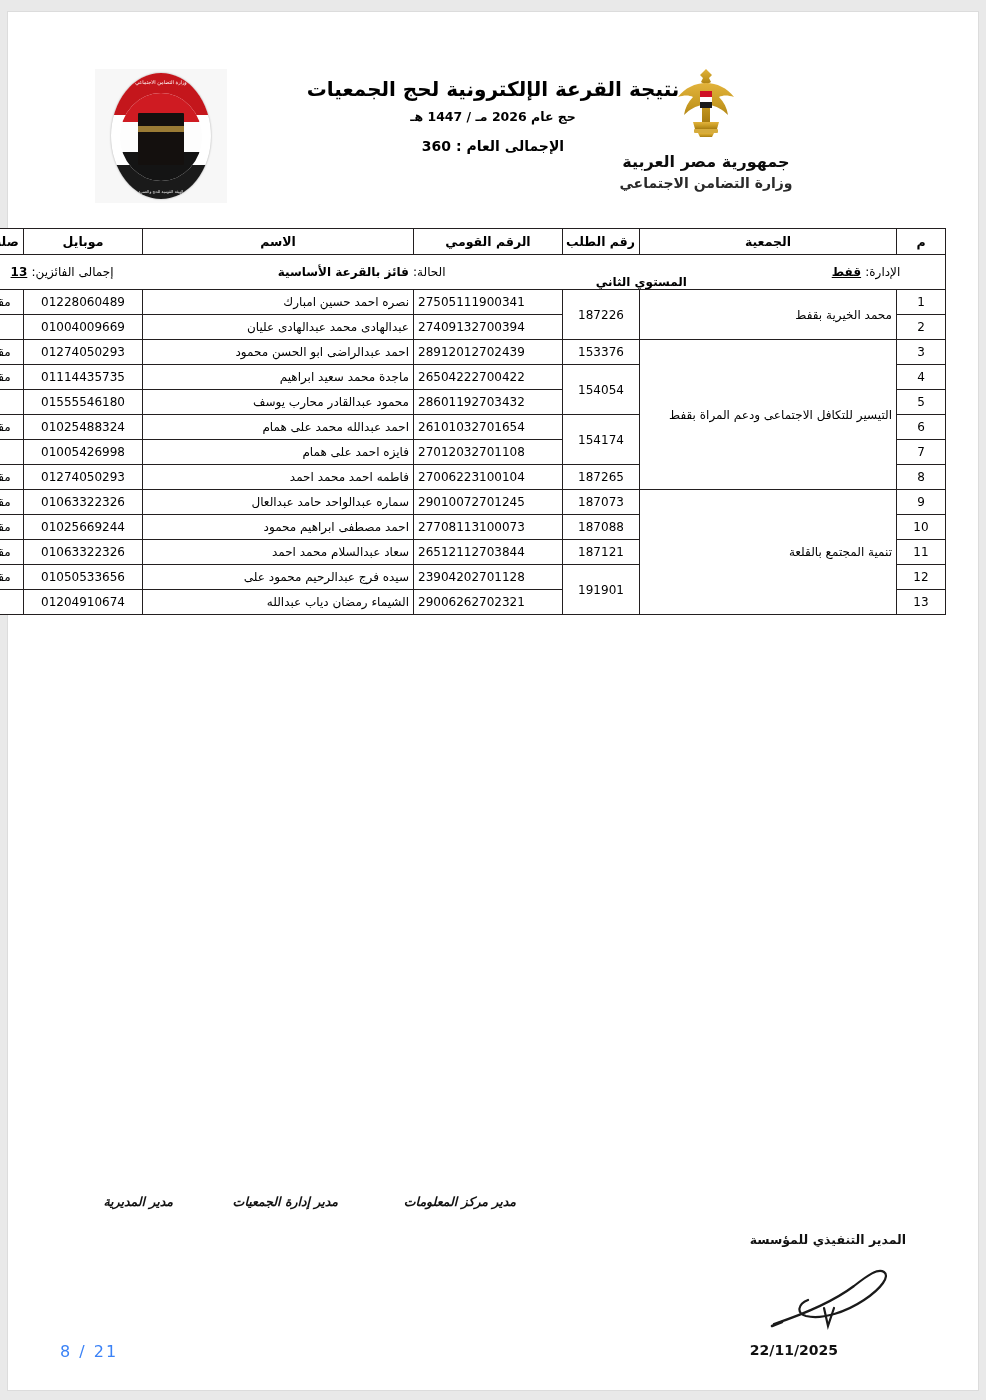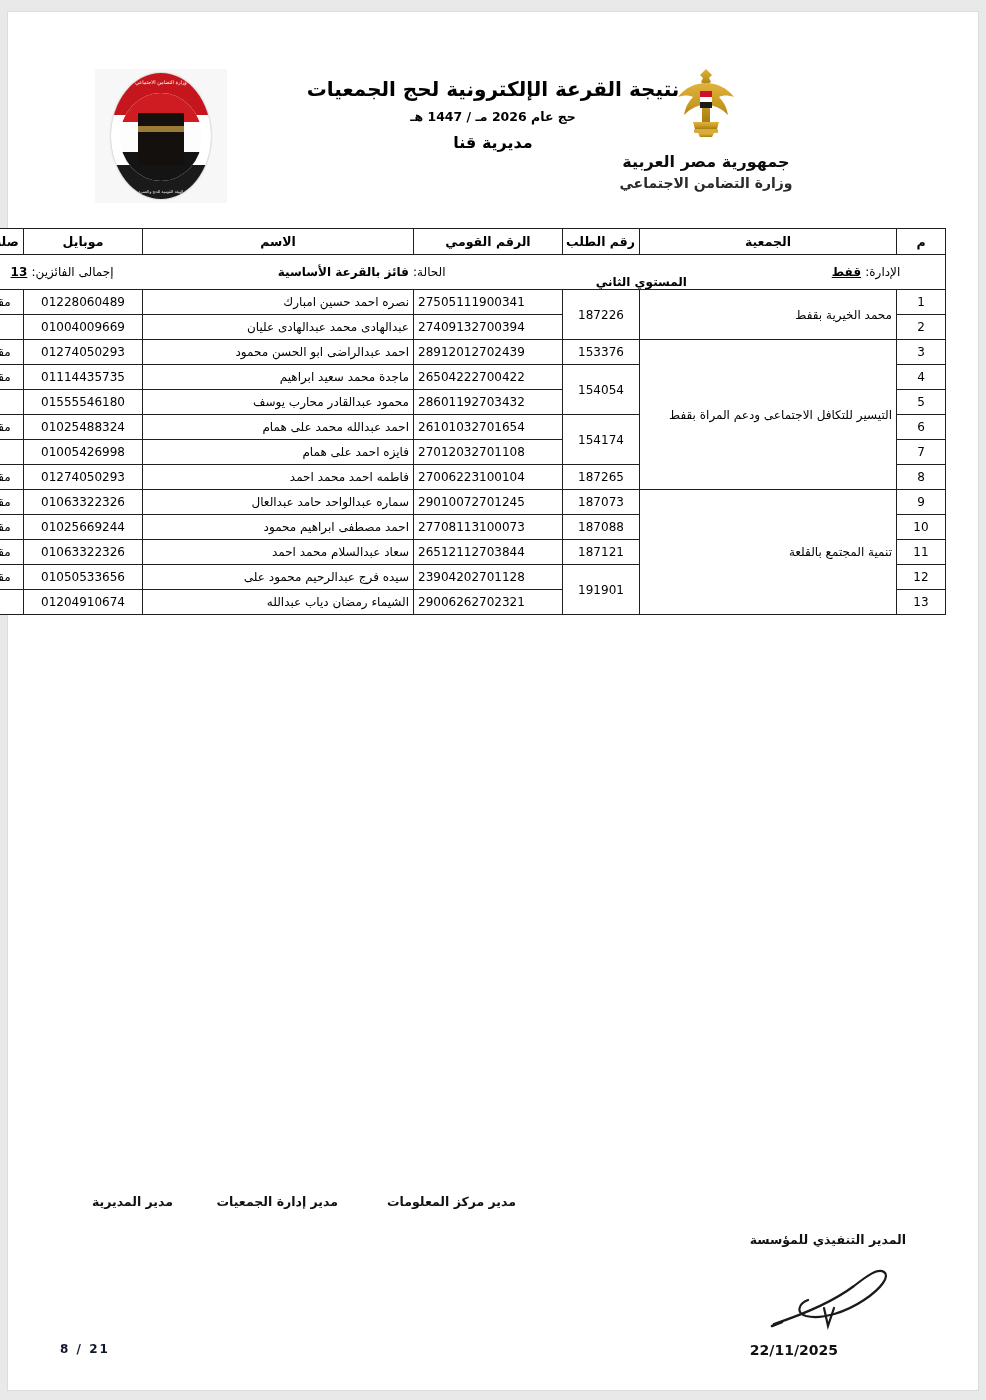--- a/index.html
+++ b/index.html
@@ -247,20 +247,21 @@
     left: 0; top: 22px;
     width: 970px;
     height: 24px;
   }
   .sig-label {
     position: absolute;
     font-size: 12.5px;
     font-weight: bold;
     color: #111;
     white-space: nowrap;
+    font-style: italic;
   }
   .sig-2 { right: 462px; top: 0; }
   .sig-3 { right: 640px; top: 0; }
   .sig-4 { right: 805px; top: 0; }
   .sig-exec {
     position: absolute;
     right: 72px;
     top: 60px;
     font-size: 12.5px;
     font-weight: bold;
@@ -280,23 +281,23 @@
     top: 170px;
     font-size: 14px;
     font-weight: bold;
     color: #111;
     direction: ltr;
   }
   .page-num {
     position: absolute;
     left: 52px;
     top: 170px;
-    font-size: 12px;
-    font-weight: bold;
-    color: #0f172a;
+    font-size: 16px;
+    font-weight: normal;
+    color: #3b82f6;
     direction: ltr;
     letter-spacing: 2px;
   }
 </style>
 </head>
 <body>
 
 <div id="root">
   <div class="page">
 
@@ -314,21 +315,24 @@
             <div class="flag-black"></div>
             <div class="kaaba"></div>
             <div class="kaaba-band"></div>
           </div>
         </div>
       </div>
 
       <div class="title-block">
         <div class="title-main">نتيجة القرعة الإلكترونية لحج الجمعيات</div>
         <div class="title-sub1">حج عام 2026 مـ / 1447 هـ</div>
-        <div class="title-sub2">مديرية قنا</div>
+        <div class="title-sub3">
+          <span>الإجمالى العام :</span>
+          <span>360</span>
+        </div>
       </div>
 
       <div class="logo-right">
         <div class="eagle">
           <svg width="70" height="74" viewBox="0 0 70 74" xmlns="http://www.w3.org/2000/svg">
             <defs>
               <linearGradient id="g" x1="0" y1="0" x2="0" y2="1">
                 <stop offset="0%" stop-color="#e2b33c"></stop>
                 <stop offset="55%" stop-color="#c79a22"></stop>
                 <stop offset="100%" stop-color="#a87d12"></stop>

